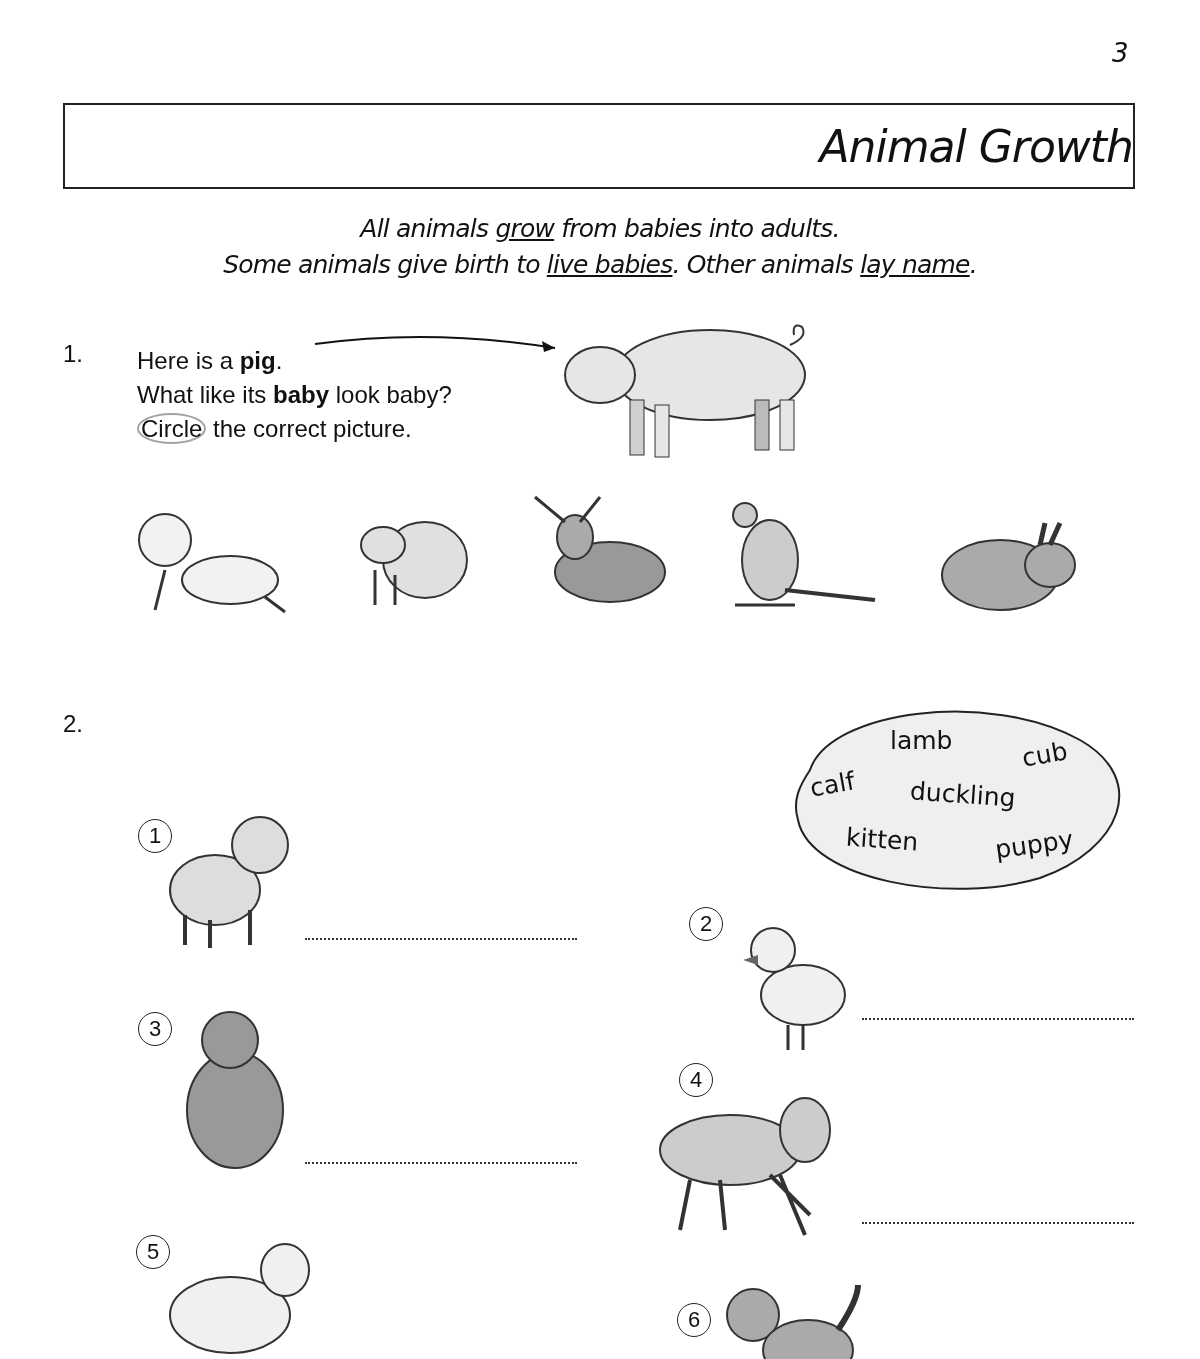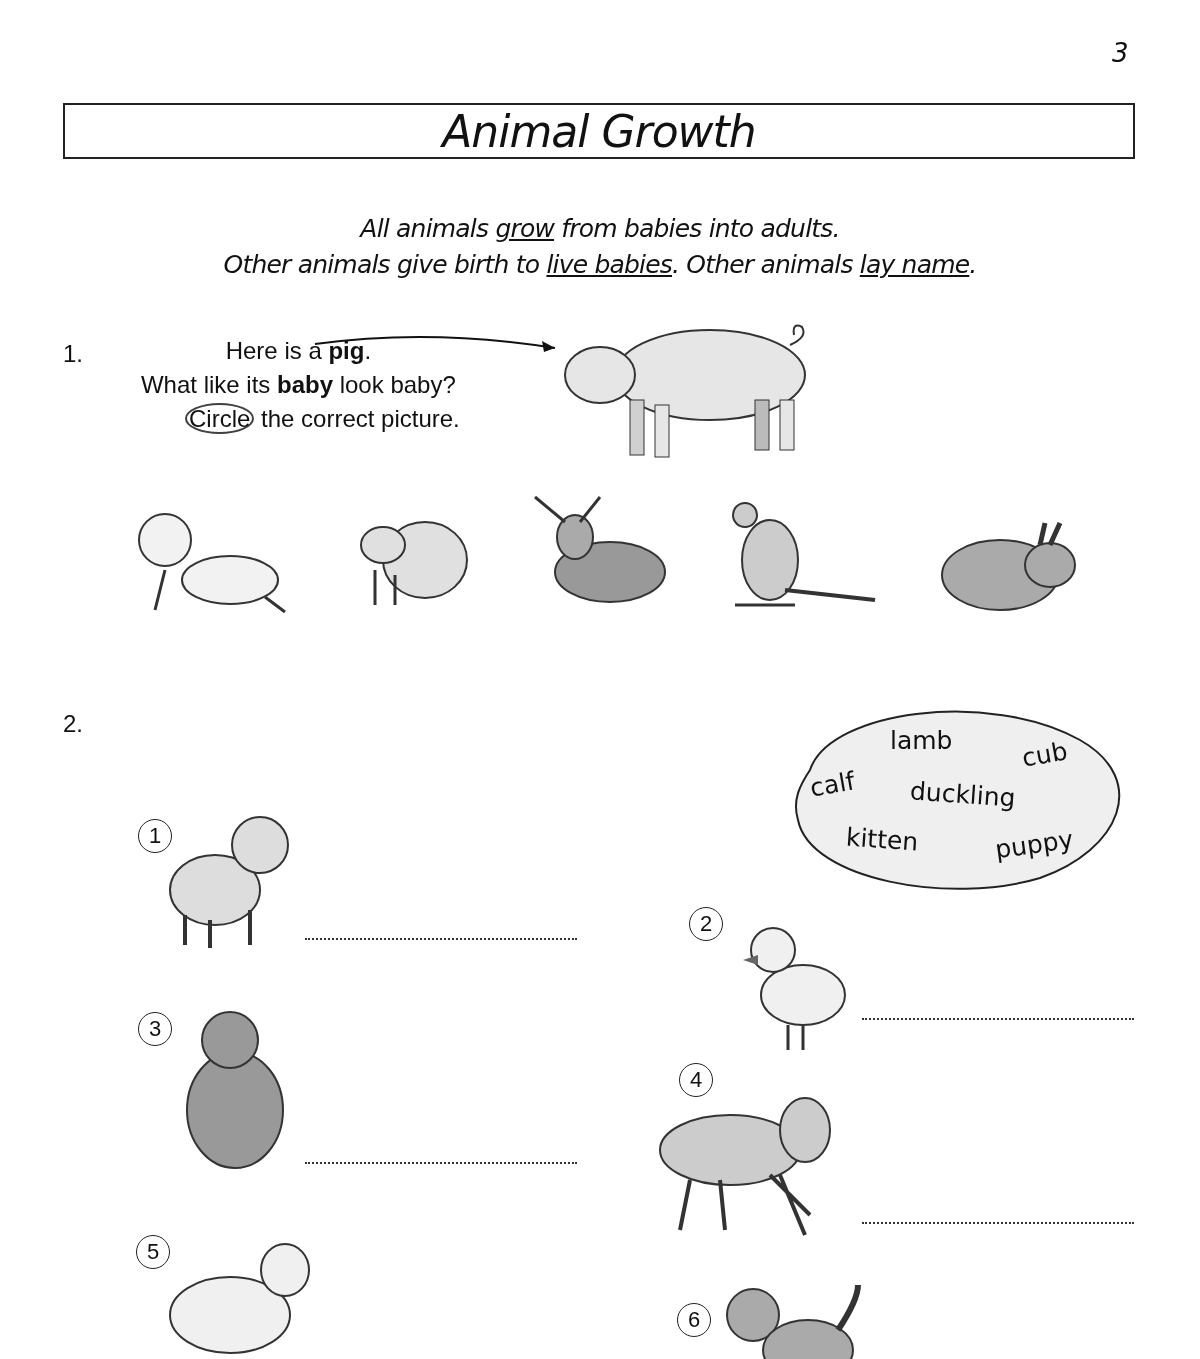--- a/index.html
+++ b/index.html
@@ -1,48 +1,48 @@
 <!DOCTYPE html>
 <html><head>
 <meta charset="utf-8">
 <style>
   html,body{margin:0;padding:0;background:#fff;}
   body{width:1200px;height:1359px;position:relative;overflow:hidden;font-family:"Liberation Sans",sans-serif;color:#111;}
   .abs{position:absolute;}
   .page-num{left:1112px;top:38px;font-size:26px;font-style:italic;font-family:"DejaVu Sans",sans-serif;}
-  .title-box{left:63px;top:103px;width:1072px;height:56px;border:2px solid #222;box-sizing:border-box;display:flex;align-items:center;justify-content:center;}
+  .title-box{left:63px;top:103px;width:1072px;height:86px;border:2px solid #222;box-sizing:border-box;display:flex;align-items:center;justify-content:flex-end;}
   .title{font-family:"DejaVu Sans",sans-serif;font-style:italic;font-size:44px;letter-spacing:-1px;}
   .intro{left:0;width:1200px;text-align:center;font-family:"DejaVu Sans",sans-serif;font-style:italic;font-size:25px;letter-spacing:-0.8px;}
   .intro u{text-decoration:underline;}
   .qnum{font-size:24px;}
   .qtext{font-size:24px;line-height:34px;}
-  .circled{border:2px solid #404040;border-radius:50%;padding:0 2px;margin-left:48px;}
+  .circled{border:2px solid #a3a3a3;border-radius:50%;padding:0 2px;}
   .pic{position:absolute;}
   .egg-word{position:absolute;font-family:"DejaVu Sans",sans-serif;font-size:25px;}
   .num-circle{position:absolute;width:34px;height:34px;border:1.5px solid #222;border-radius:50%;box-sizing:border-box;display:flex;align-items:center;justify-content:center;font-size:22px;background:#fff;}
   .dots{position:absolute;height:0;border-bottom:2px dotted #333;width:272px;}
 </style>
 </head>
 <body>
 
 <div class="abs page-num">3</div>
 
 <div class="abs title-box">
   <span class="title">Animal Growth</span>
 </div>
 
 <div class="abs intro" style="top:214px;">
   <span>All animals </span><u>grow</u><span> from babies into adults.</span>
 </div>
 <div class="abs intro" style="top:250px;">
-  <span>Other animals give birth to </span><u>live babies</u><span>.  Other animals </span><u>lay name</u><span>.</span>
+  <span>Some animals give birth to </span><u>live babies</u><span>.  Other animals </span><u>lay name</u><span>.</span>
 </div>
 
 <div class="abs qnum" style="left:63px;top:340px;">1.</div>
-<div class="abs qtext" style="left:137px;top:334px;text-align:center;">
+<div class="abs qtext" style="left:137px;top:344px;">
   <div><span>Here is a </span><b>pig</b><span>.</span></div>
   <div><span>What like its </span><b>baby</b><span> look baby?</span></div>
   <div><span class="circled">Circle</span><span> the correct picture.</span></div>
 </div>
 
 <svg class="abs" style="left:310px;top:330px;" width="260" height="30">
   <path d="M5 14 Q120 -2 245 18" stroke="#111" stroke-width="2" fill="none"></path>
   <path d="M245 18 L232 11 L234 22 Z" fill="#111"></path>
 </svg>
 

